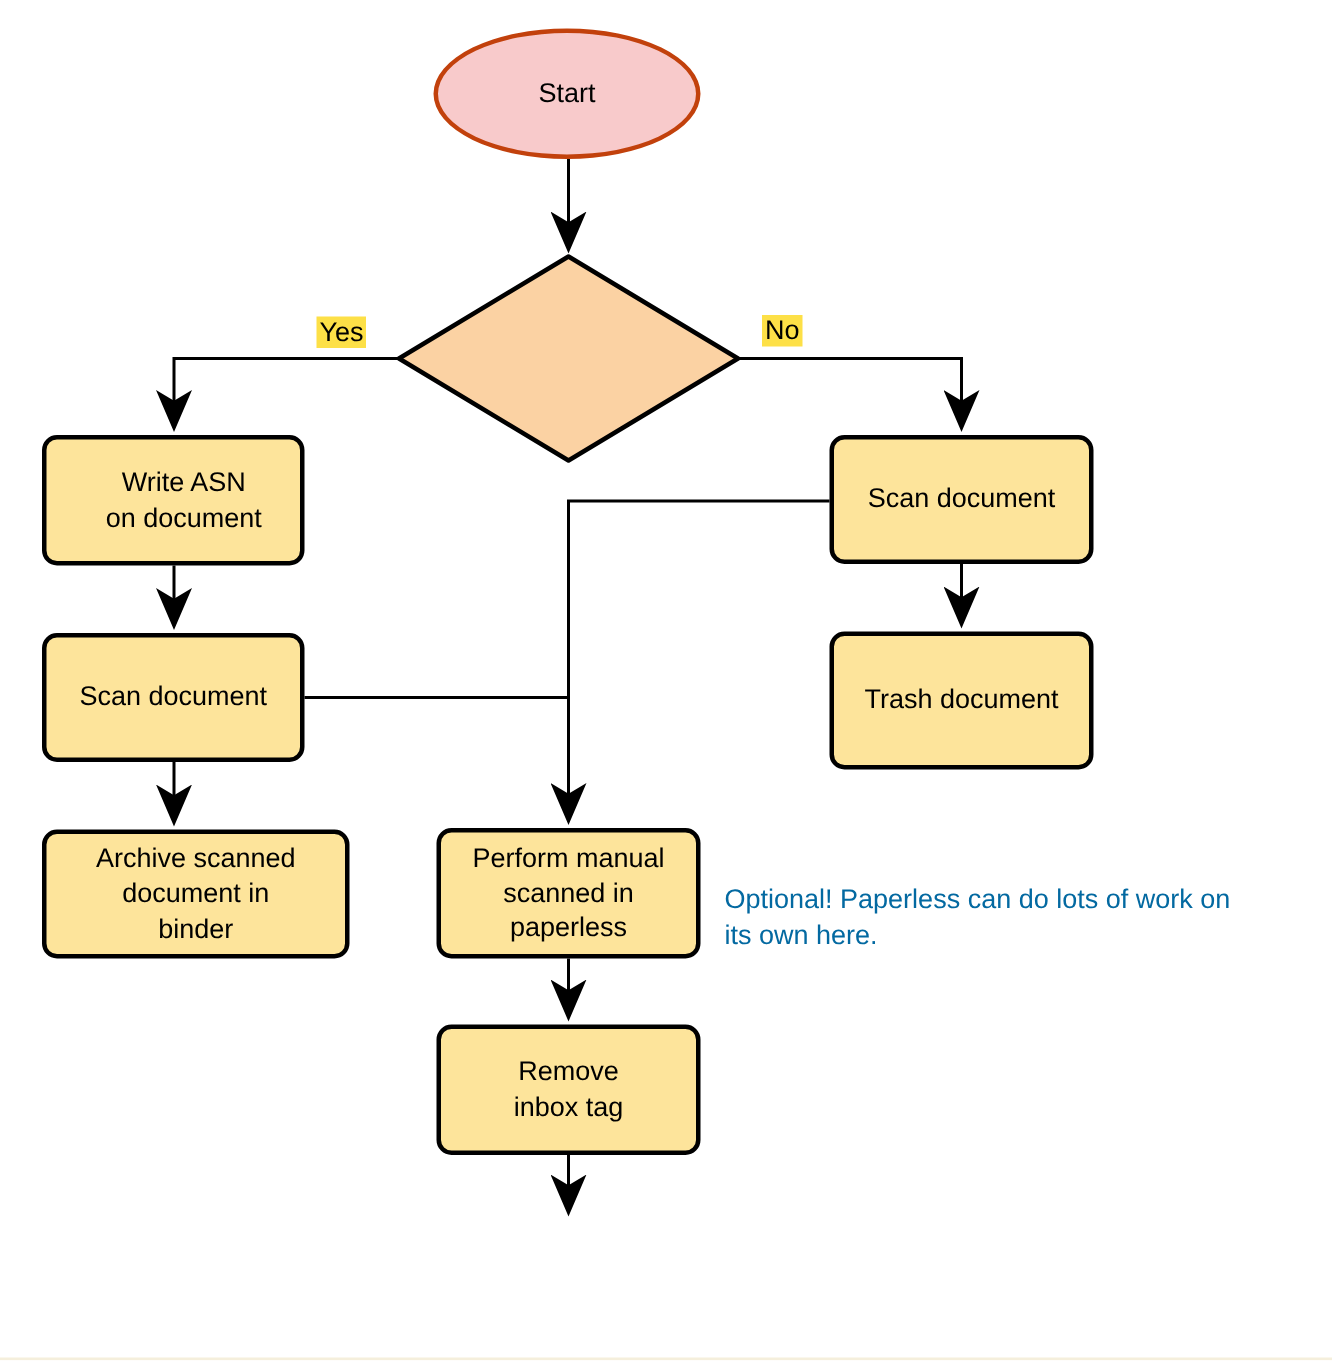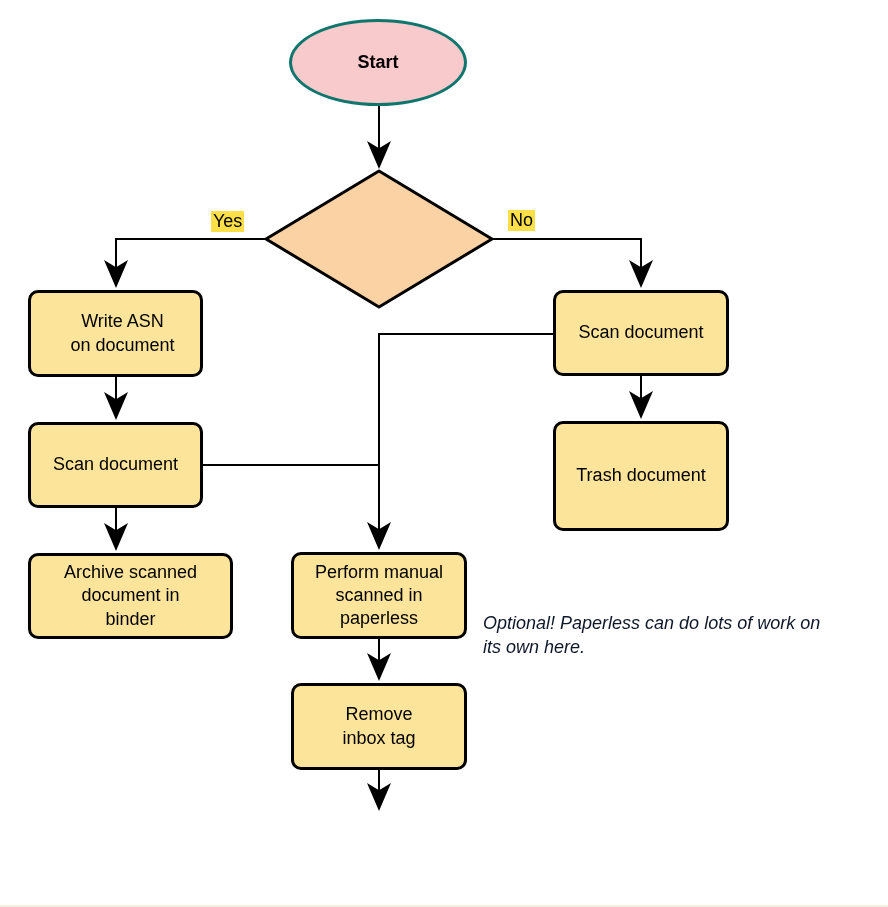--- a/index.html
+++ b/index.html
@@ -32,23 +32,22 @@
     line-height: 1.28;
     white-space: pre-line;
   }
   .process {
     background: #FDE49B;
     border: 3px solid #000000;
     border-radius: 10px;
   }
   .terminal {
     background: #F8CACB;
-    border: 3px solid #0f766e;
+    border: 3px solid #c2410c;
     border-radius: 50%;
-    font-weight: bold;
   }
   .decision-label {
     position: absolute;
     display: flex;
     align-items: center;
     justify-content: center;
     text-align: center;
     font-size: 18px;
     line-height: 1.3;
     white-space: pre-line;
@@ -57,25 +56,23 @@
   .edge-label {
     position: absolute;
     font-size: 18px;
     color: #000000;
     background: #fde047;
     padding: 0 2px;
   }
   .note {
     position: absolute;
     font-size: 18px;
-    font-style: italic;
-    color: #0f172a;
+    color: #0369a1;
     line-height: 1.32;
     white-space: pre-line;
-    margin-top: 24px;
   }
   .bottom-hairline {
     position: absolute;
     left: 0;
     bottom: 0;
     width: 888px;
     height: 2px;
     background: #f5efdc;
   }
 </style>
@@ -134,21 +131,21 @@
   <div class="node process" style="left:28px; top:553px; width:205px; height:86px;">
     <span>Archive scanned
 document in
 binder</span>
   </div>
 
   <div class="node process" style="left:553px; top:290px; width:176px; height:86px;">
     <span>Scan document</span>
   </div>
 
-  <div class="node process" style="left:553px; top:421px; width:176px; height:110px;">
+  <div class="node process" style="left:553px; top:421px; width:176px; height:92px;">
     <span>Trash document</span>
   </div>
 
   <div class="node process" style="left:291px; top:552px; width:176px; height:87px;">
     <span>Perform manual
 scanned in
 paperless</span>
   </div>
 
   <div class="node process" style="left:291px; top:683px; width:176px; height:87px;">

